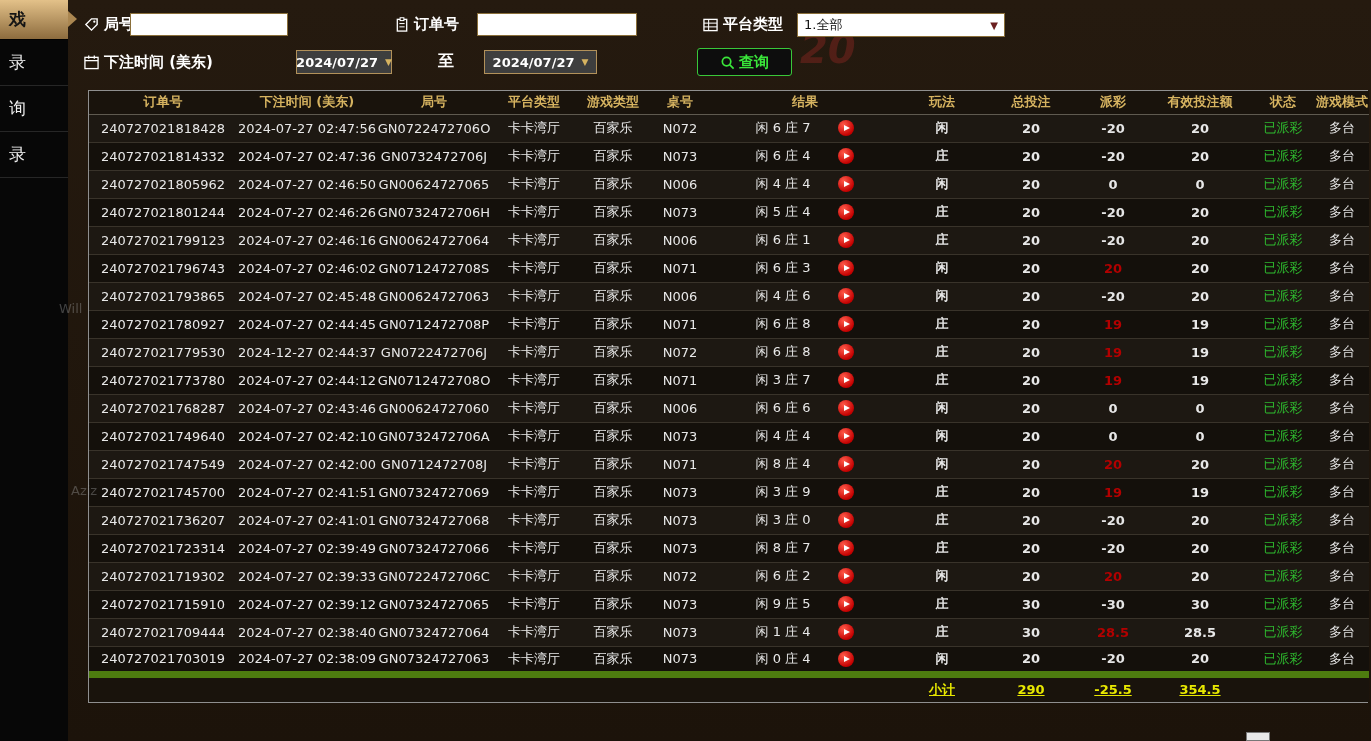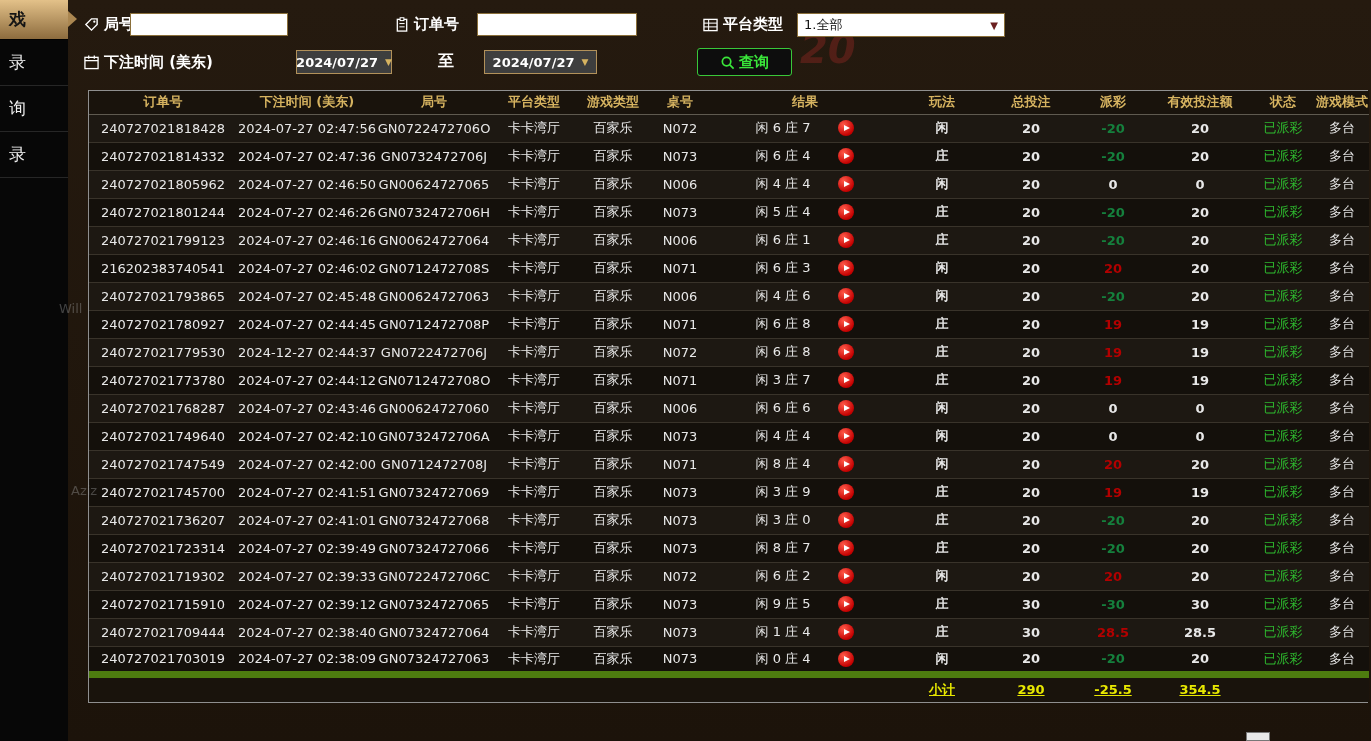--- a/index.html
+++ b/index.html
@@ -91,21 +91,21 @@
     text-align:center; font-size:13px; overflow:hidden; white-space:nowrap;
     color:#e8e8e8; padding:0;
   }
   thead tr { height:23px; background:#19130c; }
   thead th { color:#d6b360; font-weight:bold; font-size:13px; border-bottom:1px solid #5f5a50; }
   tbody tr { height:28px; border-bottom:1px solid #39332a; }
   tbody tr:nth-child(odd)  { background:#1d1812; }
   tbody tr:nth-child(even) { background:#14100b; }
 
   .c-beton, .c-totalbet, .c-payout, .c-validbet { font-weight:bold; }
-  .pay-green { color:#15803d; }
+  .pay-green { color:#e5e5e5; }
   .pay-red   { color:#b30000; }
   .pay-white { color:#e8e8e8; }
   .c-status  { color:#2eb82e; }
 
   .c-result { }
   .result-flex { display:flex; align-items:center; justify-content:center; gap:28px; }
   .play-btn {
     width:16px; height:16px; border-radius:50%;
     background:radial-gradient(circle at 35% 30%, #ff5a4a, #c40000 72%);
     display:inline-flex; align-items:center; justify-content:center; cursor:pointer;
@@ -370,21 +370,21 @@
     </td>
     <td class="c-beton">庄</td>
     <td class="c-totalbet">20</td>
     <td class="c-payout pay-green">-20</td>
     <td class="c-validbet">20</td>
     <td class="c-status">已派彩</td>
     <td class="c-mode">多台</td>
   </tr>
 
   <tr class="data-row">
-    <td class="c-order">216202383740541</td>
+    <td class="c-order">240727021796743</td>
     <td class="c-time">2024-07-27 02:46:02</td>
     <td class="c-round">GN0712472708S</td>
     <td class="c-platform">卡卡湾厅</td>
     <td class="c-game">百家乐</td>
     <td class="c-table">N071</td>
     <td class="c-result">
       <span class="result-flex">
         <span class="result-text">闲 6 庄 3</span>
         <span class="play-btn">
                   <span class="play-tri"></span>

